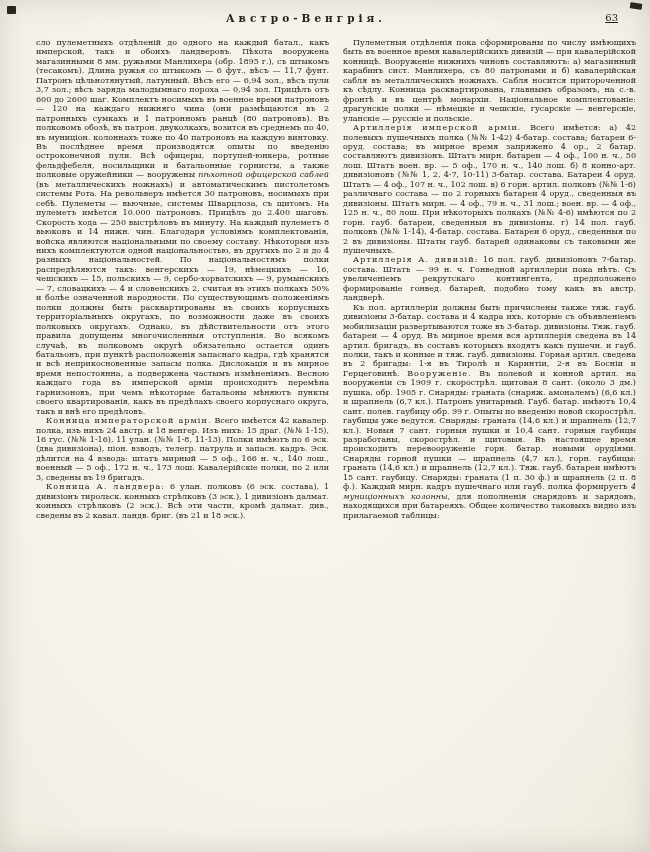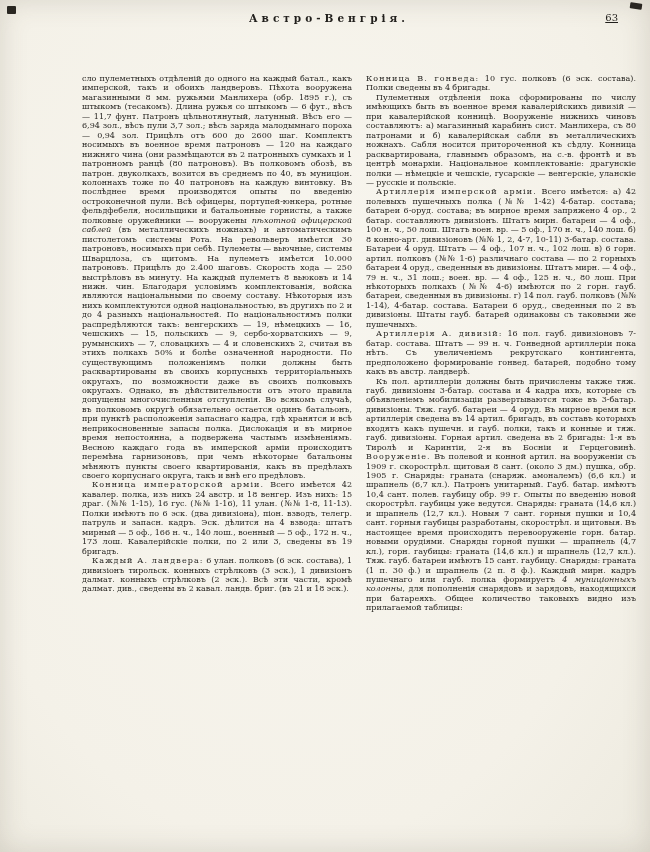--- a/index.html
+++ b/index.html
@@ -4,21 +4,21 @@
 <style>
   html,body{margin:0;padding:0;background:#cfccc2;}
   .page{
     position:relative;
     width:650px;height:852px;
     box-sizing:border-box;
     background:#f6f4ec;
     background-image:radial-gradient(ellipse at 45% 40%, #f8f6ef 0%, #f4f1e8 70%, #edeadf 100%);
     font-family:"DejaVu Serif", serif;
     color:#211f1c;
-    padding:12px 14px 8px 82px;
+    padding:12px 14px 8px 36px;
     overflow:hidden;
     box-shadow:inset 0 0 28px rgba(90,80,60,.18);
   }
   .artifact{position:absolute;background:#2a2722;border-radius:1px;}
   .artifact.tl{left:7px;top:6px;width:9px;height:8px;}
   .artifact.tr{right:8px;top:3px;width:12px;height:6px;transform:rotate(8deg);}
   .header{position:relative;height:18px;margin-bottom:8px;}
   .title{
     position:absolute;left:0;right:60px;text-align:center;
     font-weight:bold;font-size:10.5px;letter-spacing:4px;
@@ -27,46 +27,45 @@
   .columns{display:flex;gap:14px;align-items:flex-start;}
   .col{flex:1 1 0;min-width:0;}
   .para{
     margin:0;
     font-size:8px;
     line-height:9.45px;
     text-align:justify;
     text-indent:10px;
     word-spacing:-0.2px;
   }
-  .para.noindent{text-indent:0;margin-top:36px;}
+  .para.noindent{text-indent:0;}
   .lead{letter-spacing:1.1px;}
   .ital{font-style:italic;}
 </style>
 </head>
 <body>
 
 <div class="page">
   <div class="artifact tl"></div>
   <div class="artifact tr"></div>
 
   <div class="header">
     <div class="title">Австро-Венгрія.</div>
     <div class="pagenum">63</div>
   </div>
 
   <div class="columns">
 
     <div class="col">
       <p class="para noindent"><span>сло пулеметныхъ отдѣленій до одного на каждый батал., какъ имперской, такъ и обоихъ ландверовъ. Пѣхота вооружена магазинными 8 мм. ружьями Манлихера (обр. 1895 г.), съ штыкомъ (тесакомъ). Длина ружья со штыкомъ — 6 фут., вѣсъ — 11,7 фунт. Патронъ цѣльнотянутый, латунный. Вѣсъ его — 6,94 зол., вѣсъ пули 3,7 зол.; вѣсъ заряда малодымнаго пороха — 0,94 зол. Прицѣлъ отъ 600 до 2600 шаг. Комплектъ носимыхъ въ военное время патроновъ — 120 на каждаго нижняго чина (они размѣщаются въ 2 патронныхъ сумкахъ и 1 патронномъ ранцѣ (80 патроновъ). Въ полковомъ обозѣ, въ патрон. двуколкахъ, возится въ среднемъ по 40, въ муниціон. колоннахъ тоже по 40 патроновъ на каждую винтовку. Въ послѣднее время производятся опыты по введенію остроконечной пули. Всѣ офицеры, портупей-юнкера, ротные фельдфебеля, носильщики и батальонные горнисты, а также полковые оружейники — вооружены </span><span class="ital">пѣхотной офицерской саблей</span><span> (въ металлическихъ ножнахъ) и автоматическимъ пистолетомъ системы Рота. На револьверъ имѣется 30 патроновъ, носимыхъ при себѣ. Пулеметы — вьючные, системы Шварцлоза, съ щитомъ. На пулеметъ имѣется 10.000 патроновъ. Прицѣлъ до 2.400 шаговъ. Скорость хода — 250 выстрѣловъ въ минуту. На каждый пулеметъ 8 вьюковъ и 14 нижн. чин. Благодаря условіямъ комплектованія, войска являются національными по своему составу. Нѣкоторыя изъ нихъ комплектуются одной національностью, въ другихъ по 2 и до 4 разныхъ національностей. По національностямъ полки распредѣляются такъ: венгерскихъ — 19, нѣмецкихъ — 16, чешскихъ — 15, польскихъ — 9, сербо-хорватскихъ — 9, румынскихъ — 7, словацкихъ — 4 и словенскихъ 2, считая въ этихъ полкахъ 50% и болѣе означенной народности. По существующимъ положеніямъ полки должны быть расквартированы въ своихъ корпусныхъ территоріальныхъ округахъ, по возможности даже въ своихъ полковыхъ округахъ. Однако, въ дѣйствительности отъ этого правила допущены многочисленныя отступленія. Во всякомъ случаѣ, въ полковомъ округѣ обязательно остается одинъ батальонъ, при пунктѣ расположенія запаснаго кадра, гдѣ хранятся и всѣ неприкосновенные запасы полка. Дислокація и въ мирное время непостоянна, а подвержена частымъ измѣненіямъ. Весною каждаго года въ имперской арміи происходитъ перемѣна гарнизоновъ, при чемъ нѣкоторые батальоны мѣняютъ пункты своего квартированія, какъ въ предѣлахъ своего корпуснаго округа, такъ и внѣ его предѣловъ.</span></p>
       <p class="para"><span class="lead">Конница императорской арміи.</span><span> Всего имѣется 42 кавалер. полка, изъ нихъ 24 австр. и 18 венгер. Изъ нихъ: 15 драг. (№№ 1-15), 16 гус. (№№ 1-16), 11 улан. (№№ 1-8, 11-13). Полки имѣютъ по 6 эск. (два дивизіона), піон. взводъ, телегр. патруль и запасн. кадръ. Эск. дѣлится на 4 взвода: штатъ мирный — 5 оф., 166 н. ч., 140 лош., военный — 5 оф., 172 н. ч., 173 лош. Кавалерійскіе полки, по 2 или 3, сведены въ 19 бригадъ.</span></p>
-      <p class="para"><span class="lead">Каждый А. ландвера:</span><span> 6 улан. полковъ (6 эск. состава), 1 дивизіонъ тирольск. конныхъ стрѣлковъ (3 эск.), 1 дивизіонъ далмат. конныхъ стрѣлковъ (2 эск.). Всѣ эти части, кромѣ далмат. див., сведены въ 2 кавал. ландв. бриг. (въ 21 и 18 эск.).</span></p>
+      <p class="para"><span class="lead">Конница А. ландвера:</span><span> 6 улан. полковъ (6 эск. состава), 1 дивизіонъ тирольск. конныхъ стрѣлковъ (3 эск.), 1 дивизіонъ далмат. конныхъ стрѣлковъ (2 эск.). Всѣ эти части, кромѣ далмат. див., сведены въ 2 кавал. ландв. бриг. (въ 21 и 18 эск.).</span></p>
     </div>
 
     <div class="col">
-      <p class="para noindent"><span class="lead">Конница В. гонведа:</span><span> 10 гус. полковъ (6 эск. состава). Полки сведены въ 4 бригады.</span></p>
       <p class="para"><span>Пулеметныя отдѣленія пока сформированы по числу имѣющихъ быть въ военное время кавалерійскихъ дивизій — при кавалерійской конницѣ. Вооруженіе нижнихъ чиновъ составляютъ: а) магазинный карабинъ сист. Манлихера, съ 80 патронами и б) кавалерійская сабля въ металлическихъ ножнахъ. Сабля носится притороченной къ сѣдлу. Конница расквартирована, главнымъ образомъ, на с.-в. фронтѣ и въ центрѣ монархіи. Національное комплектованіе: драгунскіе полки — нѣмецкіе и чешскіе, гусарскіе — венгерскіе, уланскіе — русскіе и польскіе.</span></p>
       <p class="para"><span class="lead">Артиллерія имперской арміи.</span><span> Всего имѣется: а) 42 полевыхъ пушечныхъ полка (№№ 1-42) 4-батар. состава; батареи 6-оруд. состава; въ мирное время запряжено 4 ор., 2 батар. составляютъ дивизіонъ. Штатъ мирн. батареи — 4 оф., 100 н. ч., 50 лош. Штатъ воен. вр. — 5 оф., 170 н. ч., 140 лош. б) 8 конно-арт. дивизіоновъ (№№ 1, 2, 4-7, 10-11) 3-батар. состава. Батареи 4 оруд. Штатъ — 4 оф., 107 н. ч., 102 лош. в) 6 горн. артил. полковъ (№№ 1-6) различнаго состава — по 2 горныхъ батареи 4 оруд., сведенныя въ дивизіоны. Штатъ мирн. — 4 оф., 79 н. ч., 31 лош.; воен. вр. — 4 оф., 125 н. ч., 80 лош. При нѣкоторыхъ полкахъ (№№ 4-6) имѣются по 2 горн. гауб. батареи, сведенныя въ дивизіоны. г) 14 пол. гауб. полковъ (№№ 1-14), 4-батар. состава. Батареи 6 оруд., сведенныя по 2 въ дивизіоны. Штаты гауб. батарей одинаковы съ таковыми же пушечныхъ.</span></p>
       <p class="para"><span class="lead">Артиллерія А. дивизій:</span><span> 16 пол. гауб. дивизіоновъ 7-батар. состава. Штатъ — 99 н. ч. Гонведной артиллеріи пока нѣтъ. Съ увеличеніемъ рекрутскаго контингента, предположено формированіе гонвед. батарей, подобно тому какъ въ австр. ландверѣ.</span></p>
       <p class="para"><span>Къ пол. артиллеріи должны быть причислены также тяж. гауб. дивизіоны 3-батар. состава и 4 кадра ихъ, которые съ объявленіемъ мобилизаціи развертываются тоже въ 3-батар. дивизіоны. Тяж. гауб. батареи — 4 оруд. Въ мирное время вся артиллерія сведена въ 14 артил. бригадъ, въ составъ которыхъ входятъ какъ пушечн. и гауб. полки, такъ и конные и тяж. гауб. дивизіоны. Горная артил. сведена въ 2 бригады: 1-я въ Тиролѣ и Каринтіи, 2-я въ Босніи и Герцеговинѣ. </span><span class="lead">Вооруженіе.</span><span> Въ полевой и конной артил. на вооруженіи съ 1909 г. скорострѣл. щитовая 8 сант. (около 3 дм.) пушка, обр. 1905 г. Снаряды: граната (снаряж. амоналемъ) (6,6 кл.) и шрапнель (6,7 кл.). Патронъ унитарный. Гауб. батар. имѣютъ 10,4 сант. полев. гаубицу обр. 99 г. Опыты по введенію новой скорострѣл. гаубицы уже ведутся. Снаряды: граната (14,6 кл.) и шрапнель (12,7 кл.). Новыя 7 сант. горныя пушки и 10,4 сант. горныя гаубицы разработаны, скорострѣл. и щитовыя. Въ настоящее время происходитъ перевооруженіе горн. батар. новыми орудіями. Снаряды горной пушки — шрапнель (4,7 кл.), горн. гаубицы: граната (14,6 кл.) и шрапнель (12,7 кл.). Тяж. гауб. батареи имѣютъ 15 сант. гаубицу. Снаряды: граната (1 п. 30 ф.) и шрапнель (2 п. 8 ф.). Каждый мирн. кадръ пушечнаго или гауб. полка формируетъ </span><span class="ital">4 муниціонныхъ колонны</span><span>, для пополненія снарядовъ и зарядовъ, находящихся при батареяхъ. Общее количество таковыхъ видно изъ прилагаемой таблицы:</span></p>
     </div>
 
   </div>
 </div>
 
 </body></html>

